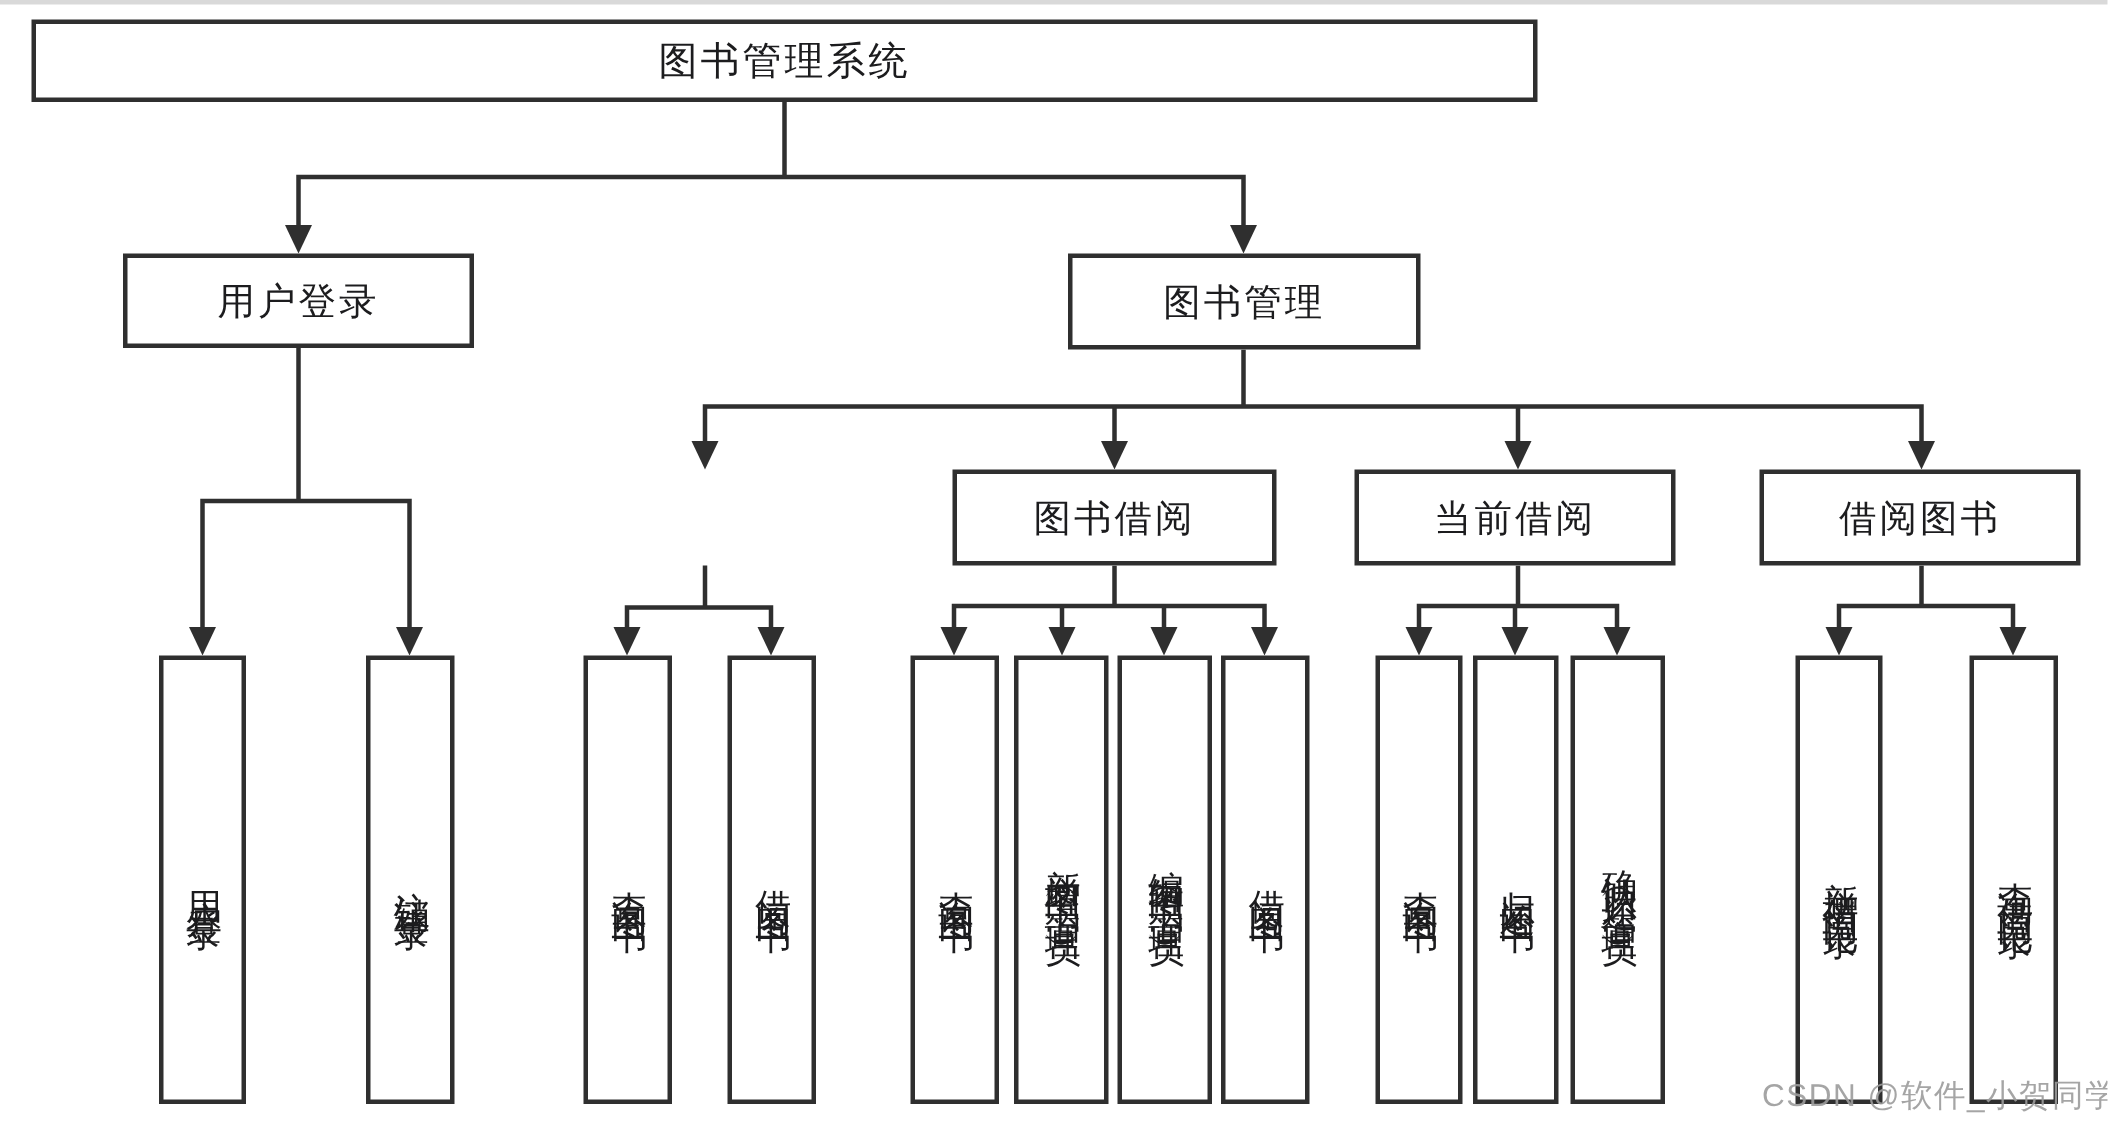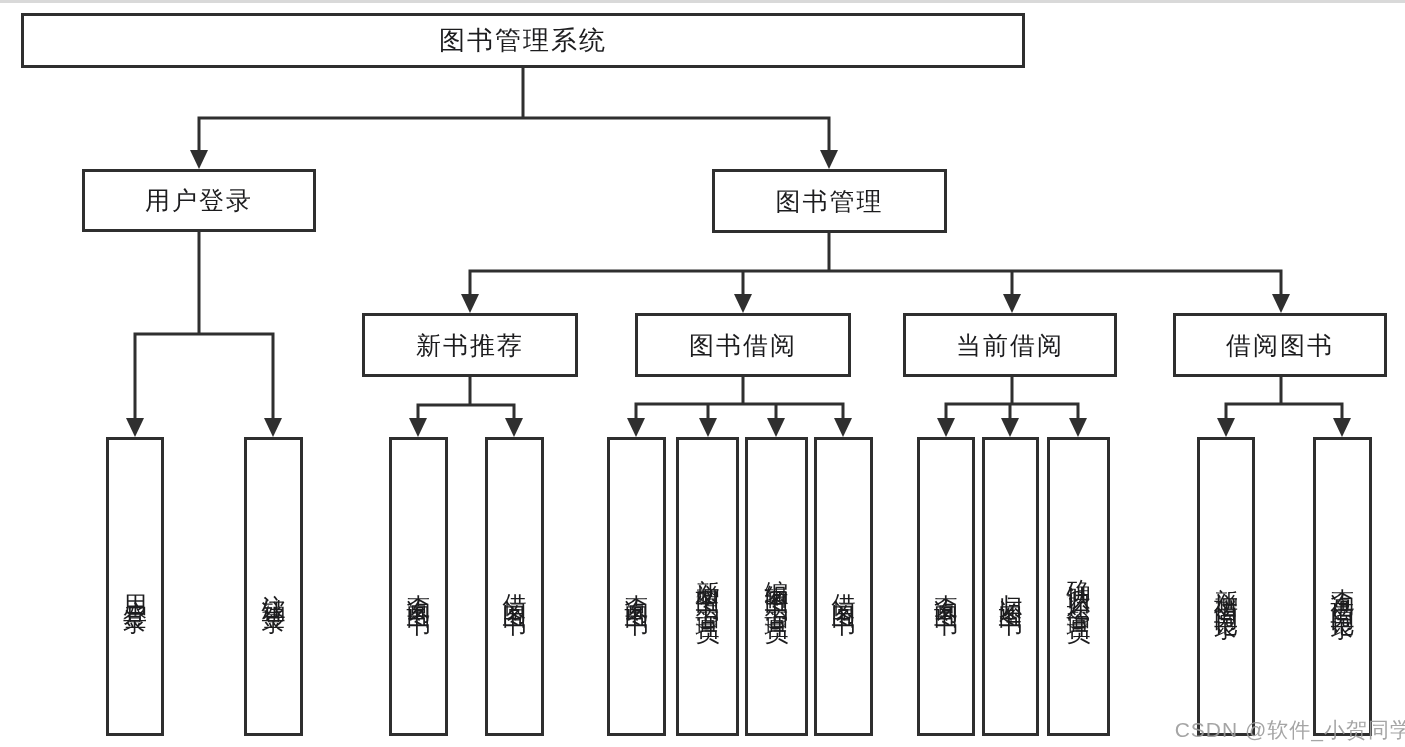--- a/index.html
+++ b/index.html
@@ -121,23 +121,20 @@
     <span>图书管理系统</span>
   </div>
 
   <div class="box h" style="left:82px; top:169px; width:234px; height:63px;">
     <span>用户登录</span>
   </div>
   <div class="box h" style="left:712px; top:169px; width:235px; height:64px;justify-content:center;">
     <span>图书管理</span>
   </div>
 
-  <div class="box h" style="left:362px; top:313px; width:216px; height:64px;">
-    <span>新书推荐</span>
-  </div>
   <div class="box h" style="left:635px; top:313px; width:216px; height:64px;">
     <span>图书借阅</span>
   </div>
   <div class="box h" style="left:903px; top:313px; width:214px; height:64px;">
     <span>当前借阅</span>
   </div>
   <div class="box h" style="left:1173px; top:313px; width:214px; height:64px;">
     <span>借阅图书</span>
   </div>
 

